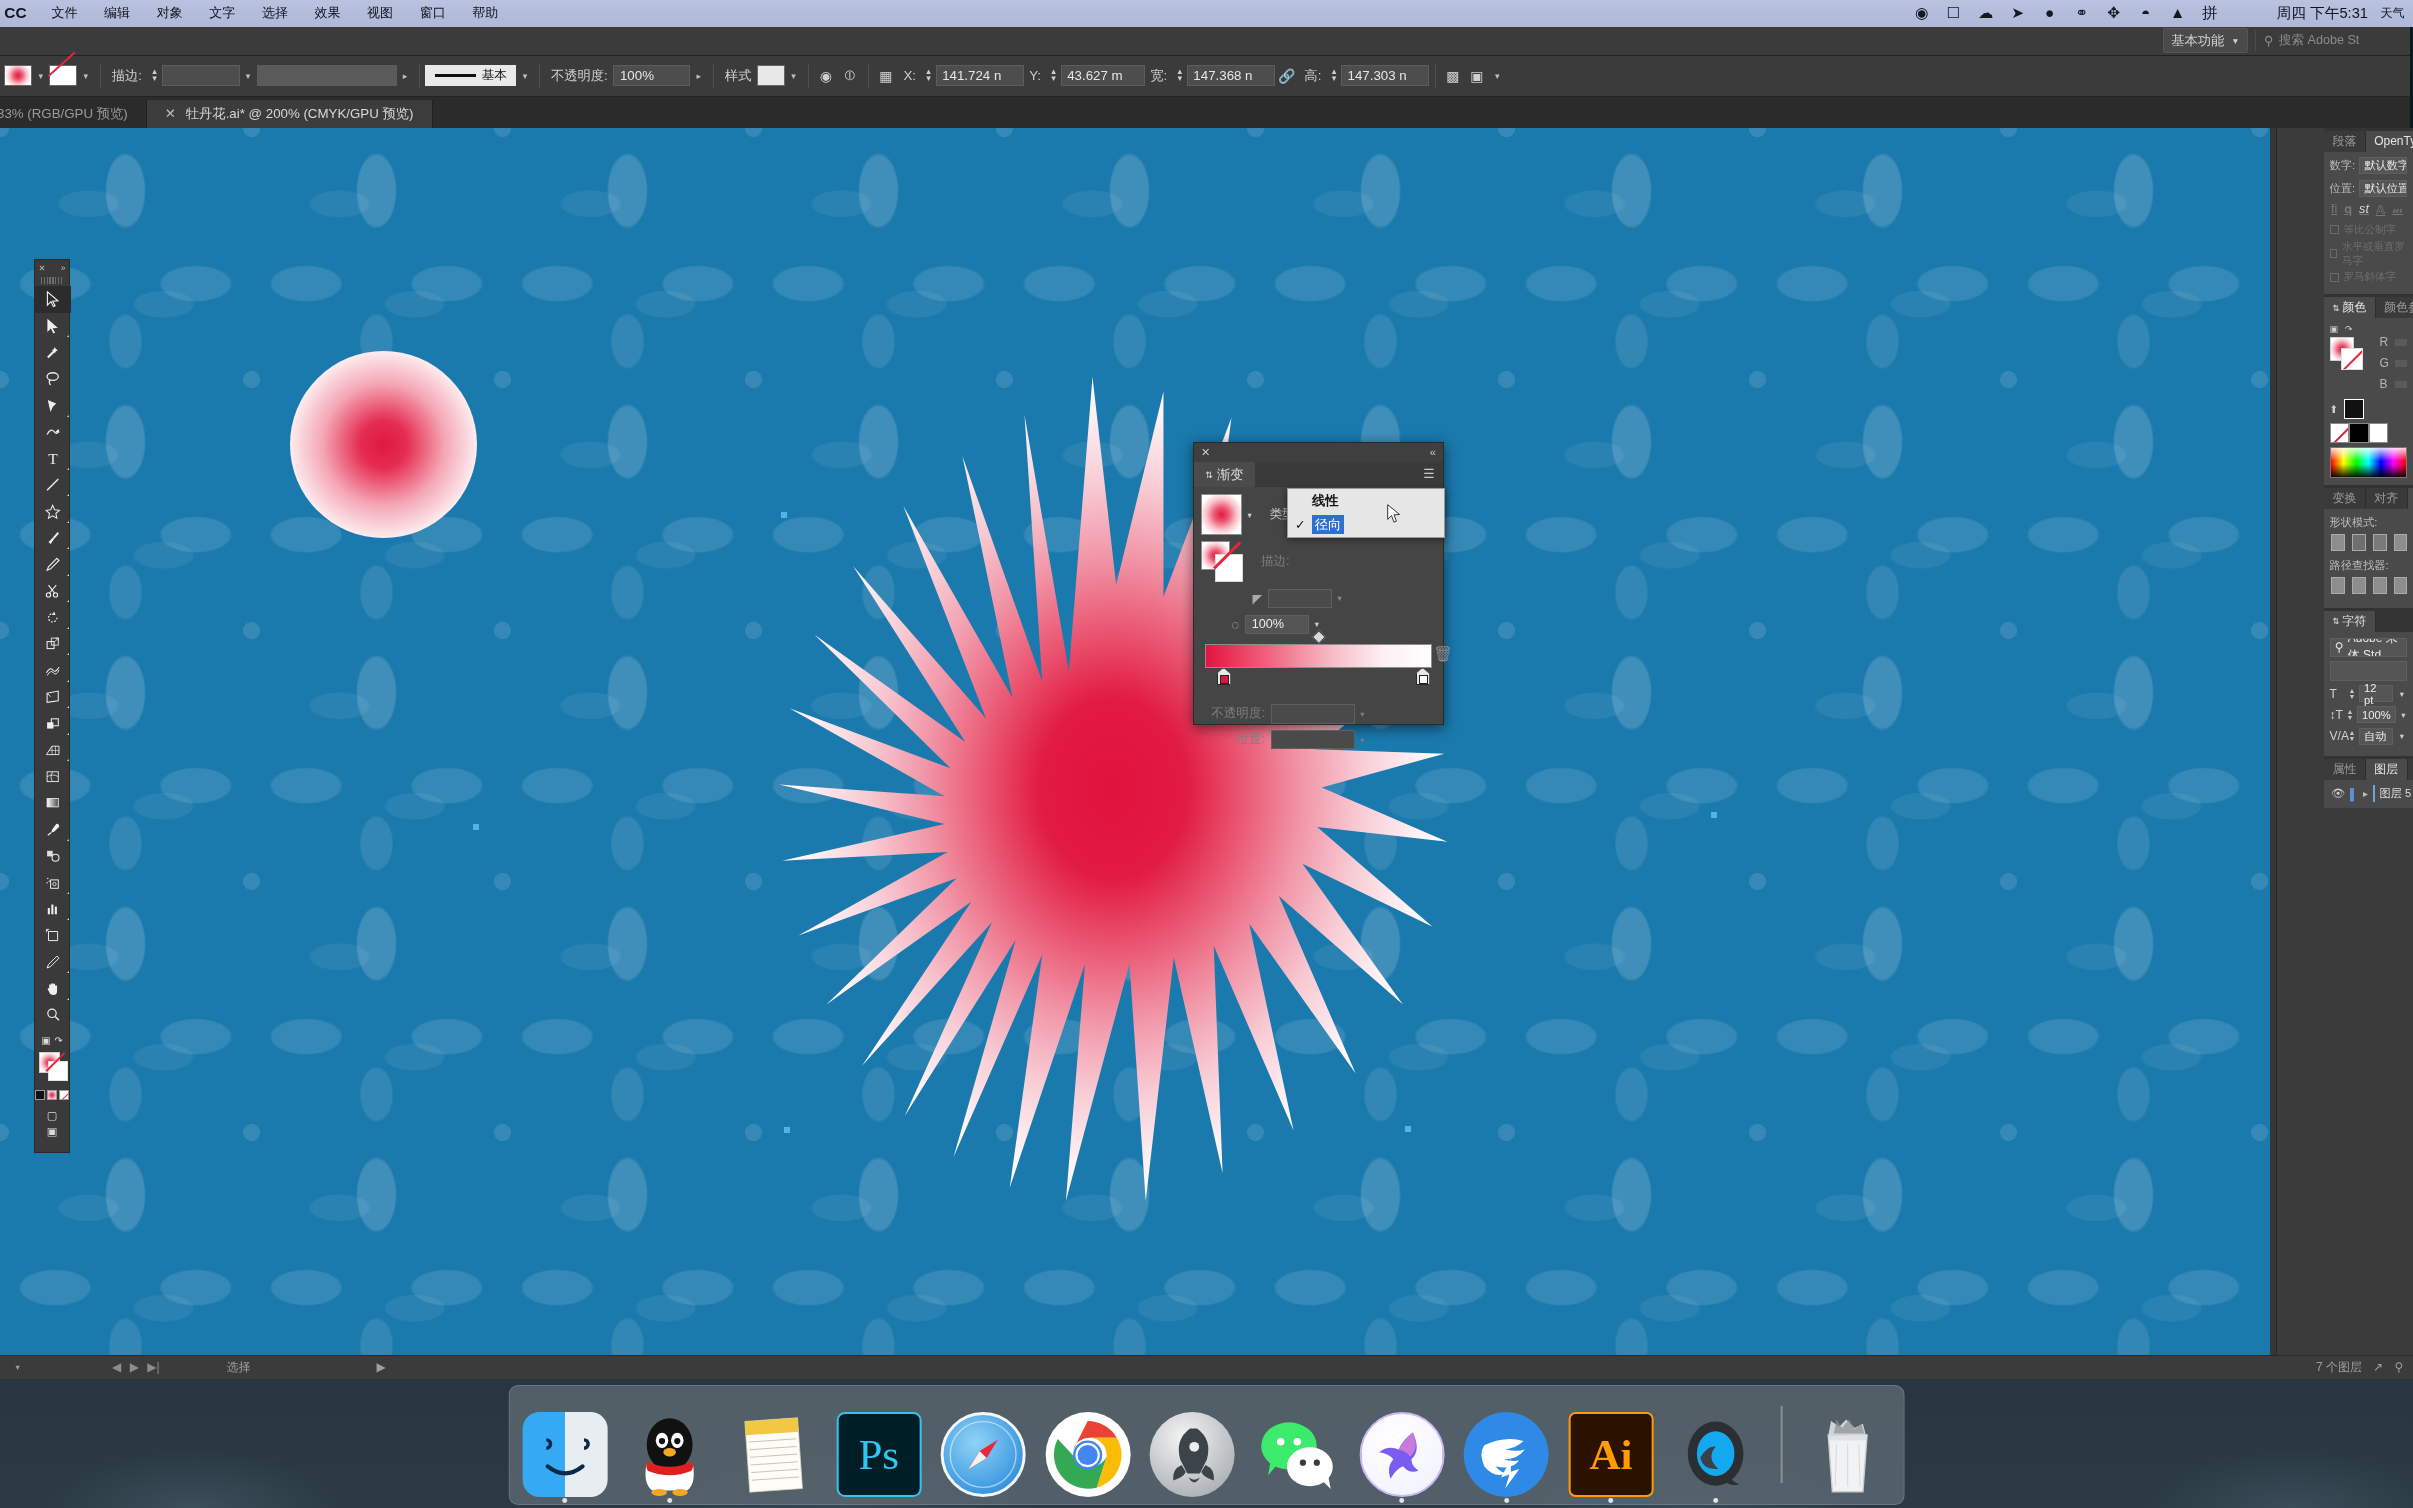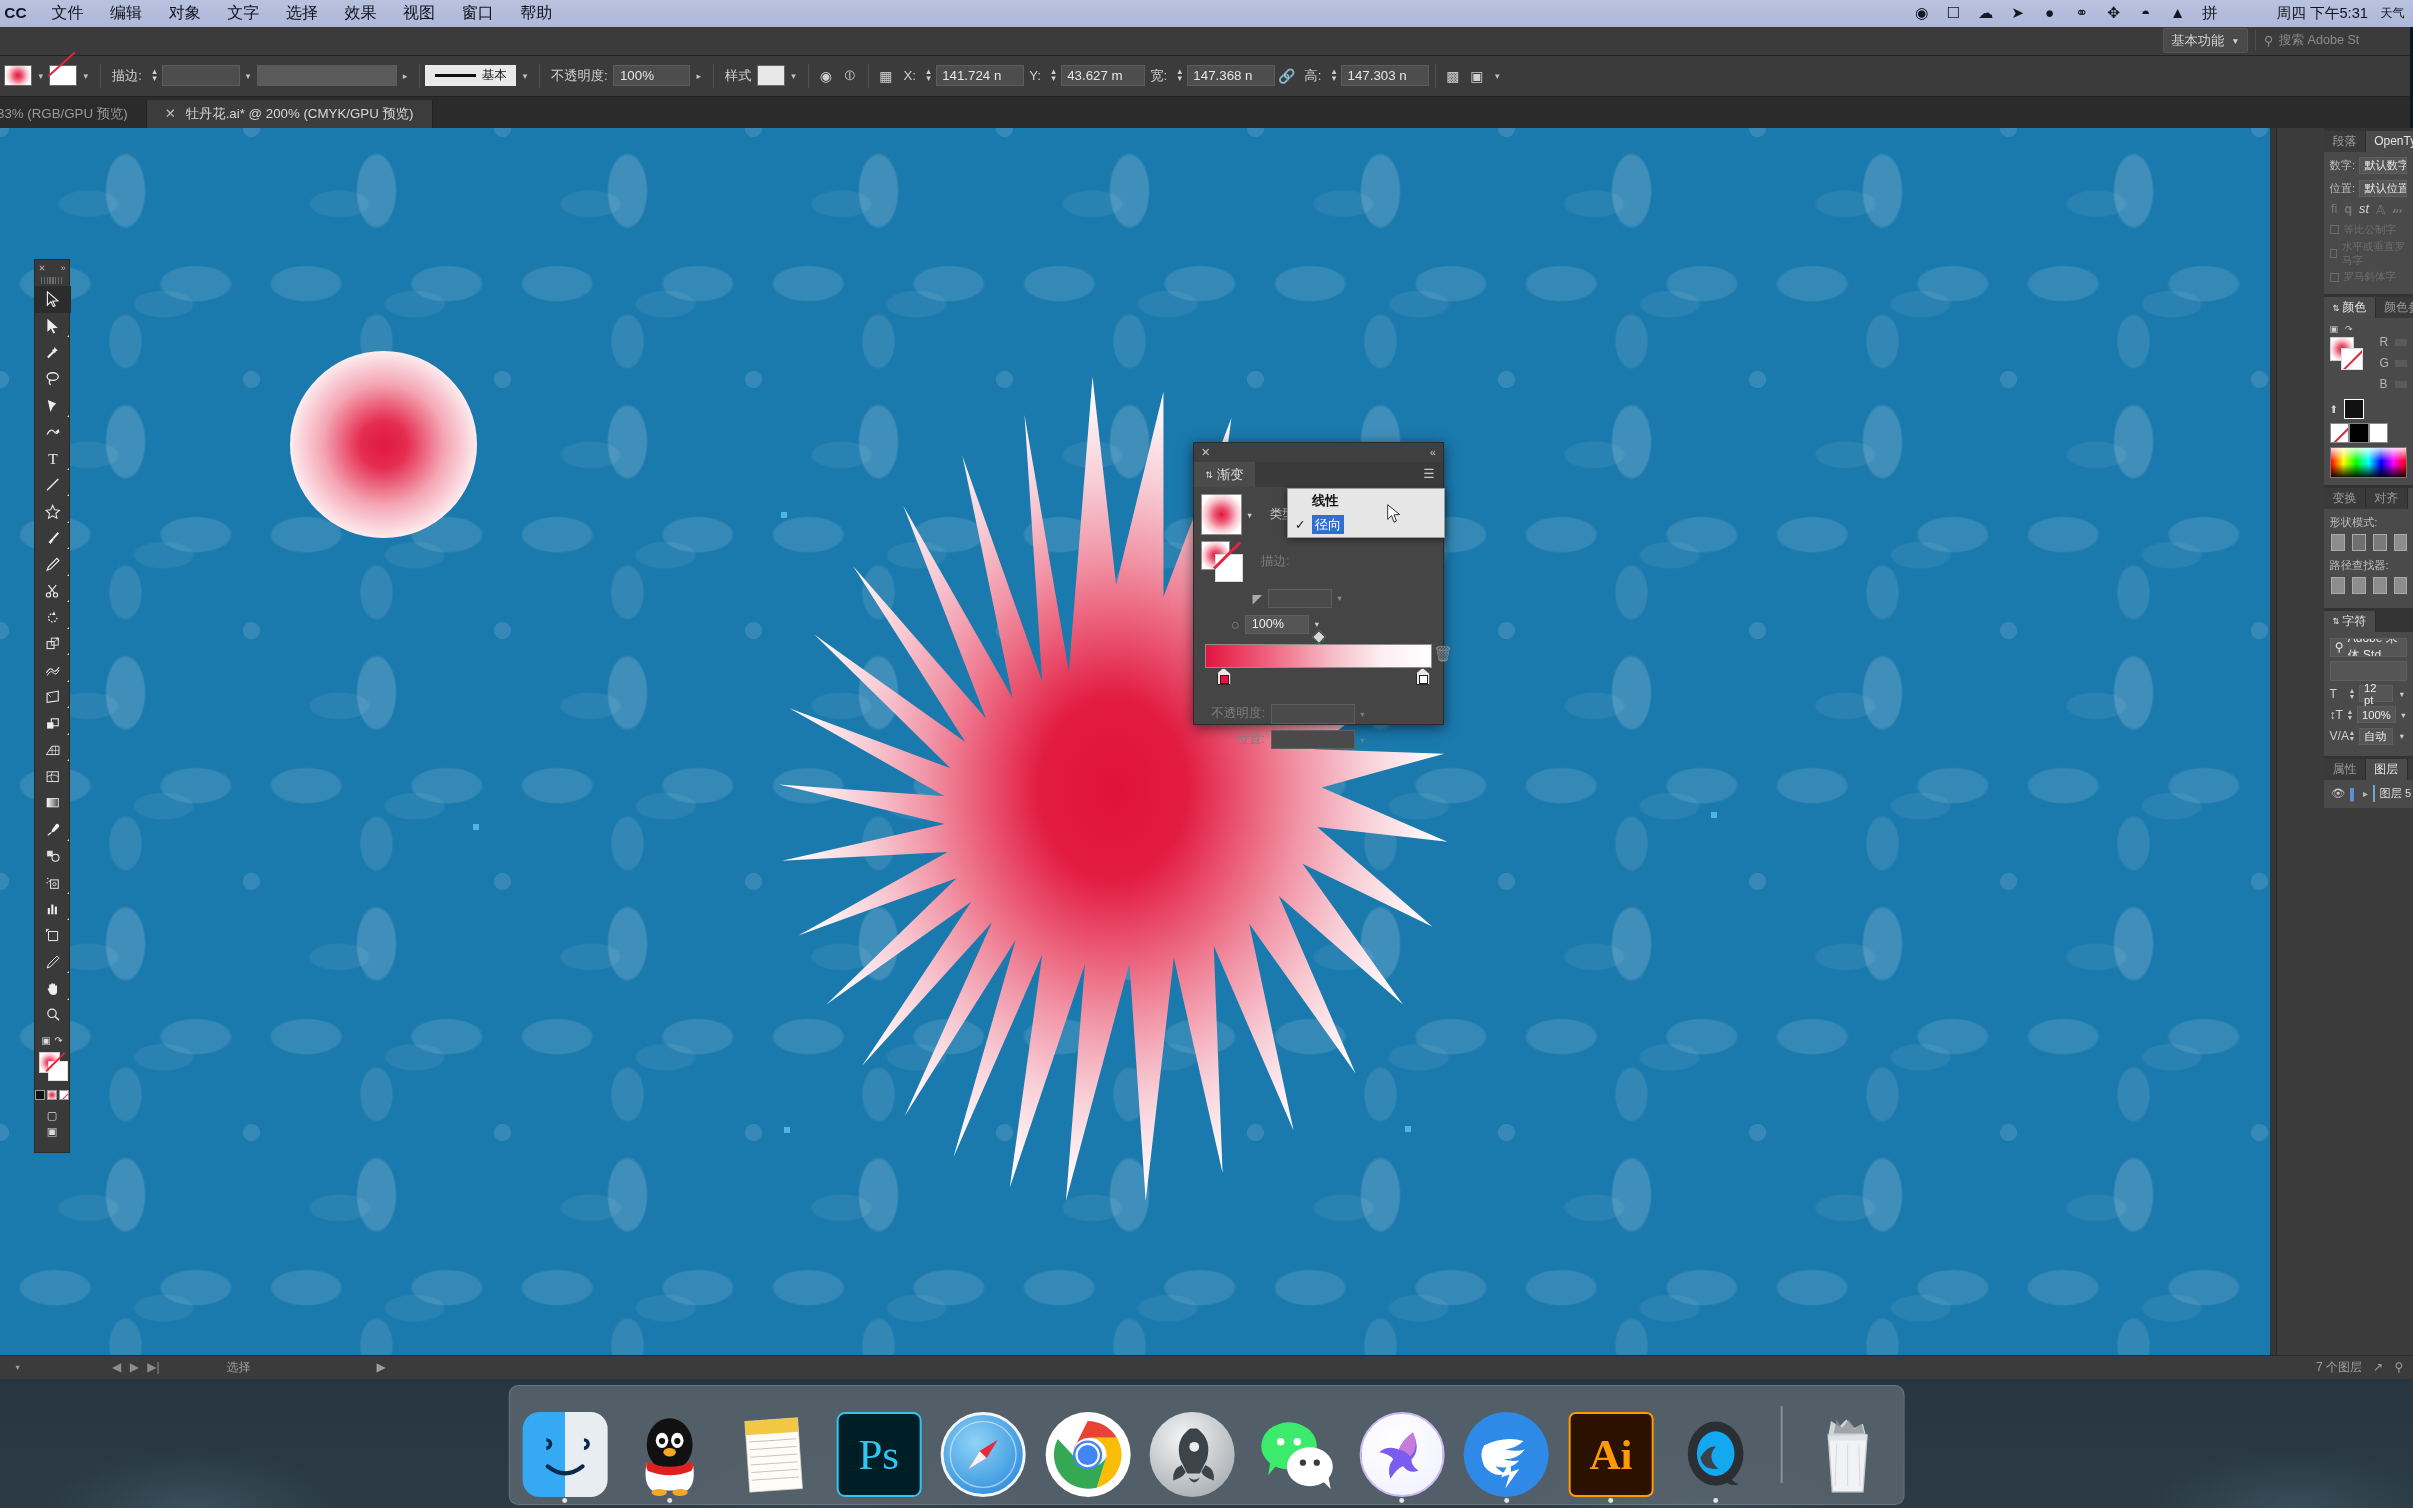--- a/index.html
+++ b/index.html
@@ -17,21 +17,21 @@
       radial-gradient(ellipse 279px 98px at 35% 100%, rgba(100,130,160,.18), transparent 70%),
       radial-gradient(ellipse 244px 91px at 70% 100%, rgba(110,140,165,.18), transparent 70%),
       radial-gradient(ellipse 210px 84px at 95% 100%, rgba(120,150,170,.20), transparent 70%); }
 
   
   .menubar { position:absolute; top:0; left:0; width:2413px; height:26.5px;
     background:linear-gradient(180deg,#b9c2de 0%,#aeb8d8 100%);
     display:flex; align-items:center; color:#10131c; font-size:14.7px; }
   .mb-left { display:flex; align-items:center; height:100%; padding-left:0px; }
   .mb-app { font-weight:bold; font-size:15.4px; padding:0 11.2px 0 4.2px; letter-spacing:0.3px;}
-  .mb-item { padding:0 13.3px; line-height:26.5px; font-size:16px; white-space:nowrap; }
+  .mb-item { padding:0 13.3px; line-height:26.5px; font-size:13px; white-space:nowrap; }
   .mb-right { margin-left:auto; display:flex; align-items:center; height:100%; padding-right:2.8px; gap:0px; }
   .mb-ic { width:32px; text-align:center; font-size:15.4px; color:#141820; }
   .mb-time { font-size:14.7px; padding:0 7px; white-space:nowrap;margin-left:44px; }
   .mb-user { font-size:12px; padding:0 5.6px; white-space:nowrap; }
 
   
   .aiwin { position:absolute; top:26.5px; left:0; width:2410px; height:1352px;
     background:#f9a8d4; }
 
   
@@ -179,21 +179,21 @@
     border-left:0.7px solid #272727;padding-left:47px; }
   .p-tabs { display:flex; height:24px; background:#333; align-items:flex-end; }
   .p-tab { height:21px; display:flex; align-items:center; padding:0 8.4px; color:#9b9b9b; font-size:12px;
     background:#3a3a3a; border-right:0.7px solid #2d2d2d; white-space:nowrap; }
   .p-tab.active { background:#4a4a4a; color:#e4e4e4; }
   .p-body { padding:5.6px 5.6px 7px 5.6px; background:#4a4a4a; }
   .p-row { display:flex; align-items:center; gap:4.2px; margin-bottom:5.6px; }
   .p-lbl { color:#bdbdbd; font-size:11.2px; white-space:nowrap; }
   .p-val { background:#555; border:0.7px solid #5f5f5f; height:17px; flex:1; color:#e8e8e8; font-size:11.2px;
     display:flex; align-items:center; padding:0 4.2px; overflow:hidden; white-space:nowrap; }
-  .p-icons { display:flex; gap:7px; color:#777; font-size:12.6px; margin:2.8px 1.4px 5.6px 1.4px; }
+  .p-icons { display:flex; gap:7px; color:#777; font-size:12.6px; margin:2.8px 1.4px 5.6px 1.4px;text-decoration:underline; }
   .p-check { display:flex; align-items:center; gap:4.9px; color:#6e6e6e; font-size:10.5px; margin-bottom:2.8px; }
   .p-check .box { width:9px; height:9px; border:0.7px solid #6a6a6a; }
   .swatch-small { width:19.6px; height:19.6px; border:0.7px solid #888; }
   .spectrum { height:31px; border:0.7px solid #777; margin-top:4.2px;
     background:linear-gradient(90deg,#ff0000,#ffff00,#00ff00,#00ffff,#0000ff,#ff00ff,#ff0000); position:relative;}
   .spectrum::after { content:""; position:absolute; inset:0;
     background:linear-gradient(180deg,rgba(255,255,255,.85) 0%, rgba(255,255,255,0) 45%, rgba(0,0,0,0) 55%, rgba(0,0,0,.9) 100%); }
   .rgb-row { display:flex; align-items:center; gap:5.6px; margin-bottom:7px; }
   .rgb-row .k { color:#b5b5b5; font-size:12px; width:9.8px; }
   .rgb-row .trk { flex:1; height:7px; background:#5a5a5a; }

